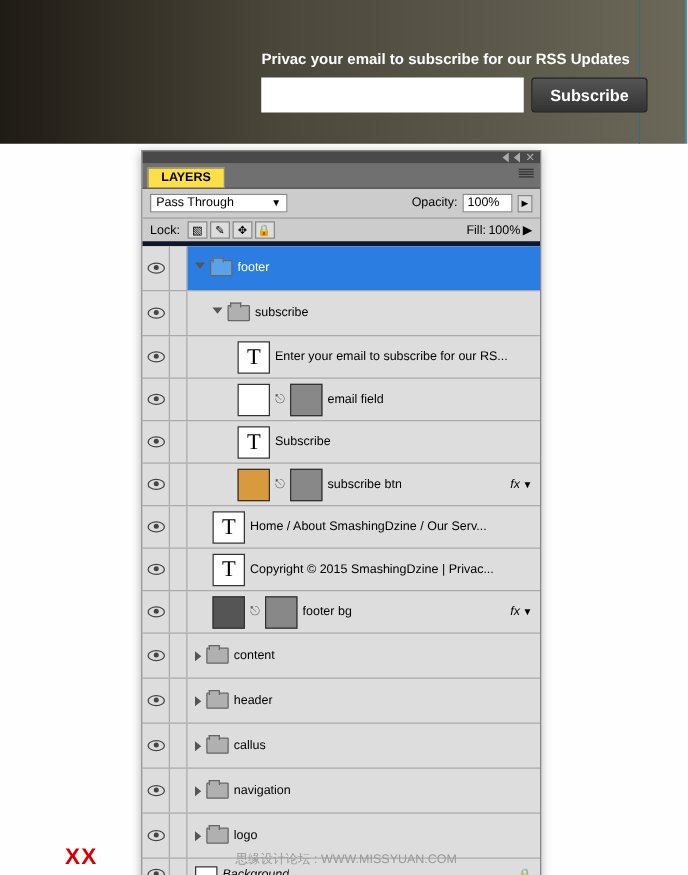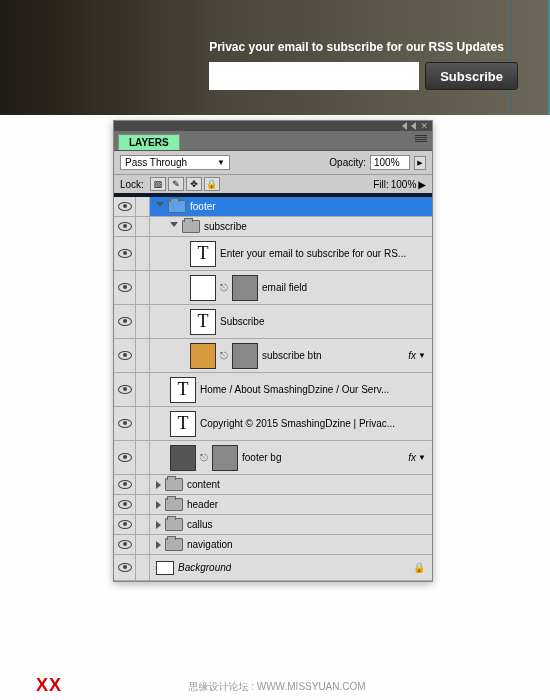--- a/index.html
+++ b/index.html
@@ -82,21 +82,21 @@
   .panel-tabs {
     height: 20px;
     background: #707070;
     display: flex;
     align-items: flex-end;
     padding-left: 4px;
     border-bottom: 1px solid #555;
     position: relative;
   }
   .tab {
-    background: #86efac;
+    background: #fde047;
     padding: 2px 10px;
     font-size: 10px;
     font-weight: bold;
     border: 1px solid #888;
     border-bottom: none;
   }
   .panel-menu-icon {
     position: absolute; right: 5px; top: 4px;
     width: 12px; height: 10px;
     display: flex; flex-direction: column; gap: 1px;
@@ -154,21 +154,21 @@
     font-size: 9px;
     display: flex; align-items:center; justify-content:center;
   }
   .lock-row .fill-part { margin-left: auto; display: flex; align-items: center; gap: 2px; }
   .layers-list {
     background: #ddd;
   }
   .layer-row {
     display: flex;
     align-items: center;
-    height: 20px;
+    height: 36px;
     border-bottom: 1px solid #aaa;
     position: relative;
   }
   .layer-row.tall { height: 34px; }
   .eye-cell {
     width: 22px;
     height: 100%;
     border-right: 1px solid #aaa;
     display: flex;
     align-items: center;
@@ -247,21 +247,21 @@
   .thumb .T { font-family: "Times New Roman", serif; font-size: 18px; }
   .link-icon { width:8px; font-size:10px; color:#555; text-align:center; }
   .fx { margin-left:auto; font-style:italic; font-size:10px; display:flex; align-items:center; gap:2px; }
   .fx .chev { font-size:8px; }
   .lock-small { margin-left:auto; font-size:10px; }
   .row-selected { background:#2b7de1; color:#fff; }
   .row-selected .layer-name { color:#fff; }
 
   .watermark {
     position: absolute;
-    left: 36px; bottom: 4px;
+    left: 52px; bottom: 4px;
     color: #d60000;
     font-size: 18px;
     font-weight: bold;
     font-family: Arial;
     letter-spacing: 1px;
   }
   .credit {
     position: absolute;
     left: 4px; right: 0;
     bottom: 6px;
@@ -497,20 +497,31 @@
           <div class="eye"></div>
         </div>
       <div class="link-cell"></div>
       <div class="layer-content indent1">
         <span class="disclose"></span>
         <span class="folder-icon"></span>
         <span class="layer-name">navigation</span>
       </div>
     </div>
 
+    <div class="layer-row">
+      <div class="eye-cell">
+          <div class="eye"></div>
+        </div>
+      <div class="link-cell"></div>
+      <div class="layer-content indent1">
+        <span class="disclose"></span>
+        <span class="folder-icon"></span>
+        <span class="layer-name">logo</span>
+      </div>
+    </div>
 
     <div class="layer-row" style="height:26px">
       <div class="eye-cell">
           <div class="eye"></div>
         </div>
       <div class="link-cell"></div>
       <div class="layer-content indent1">
         <div class="thumb small"></div>
         <span class="layer-name italic">Background</span>
         <span class="lock-small">🔒</span>

